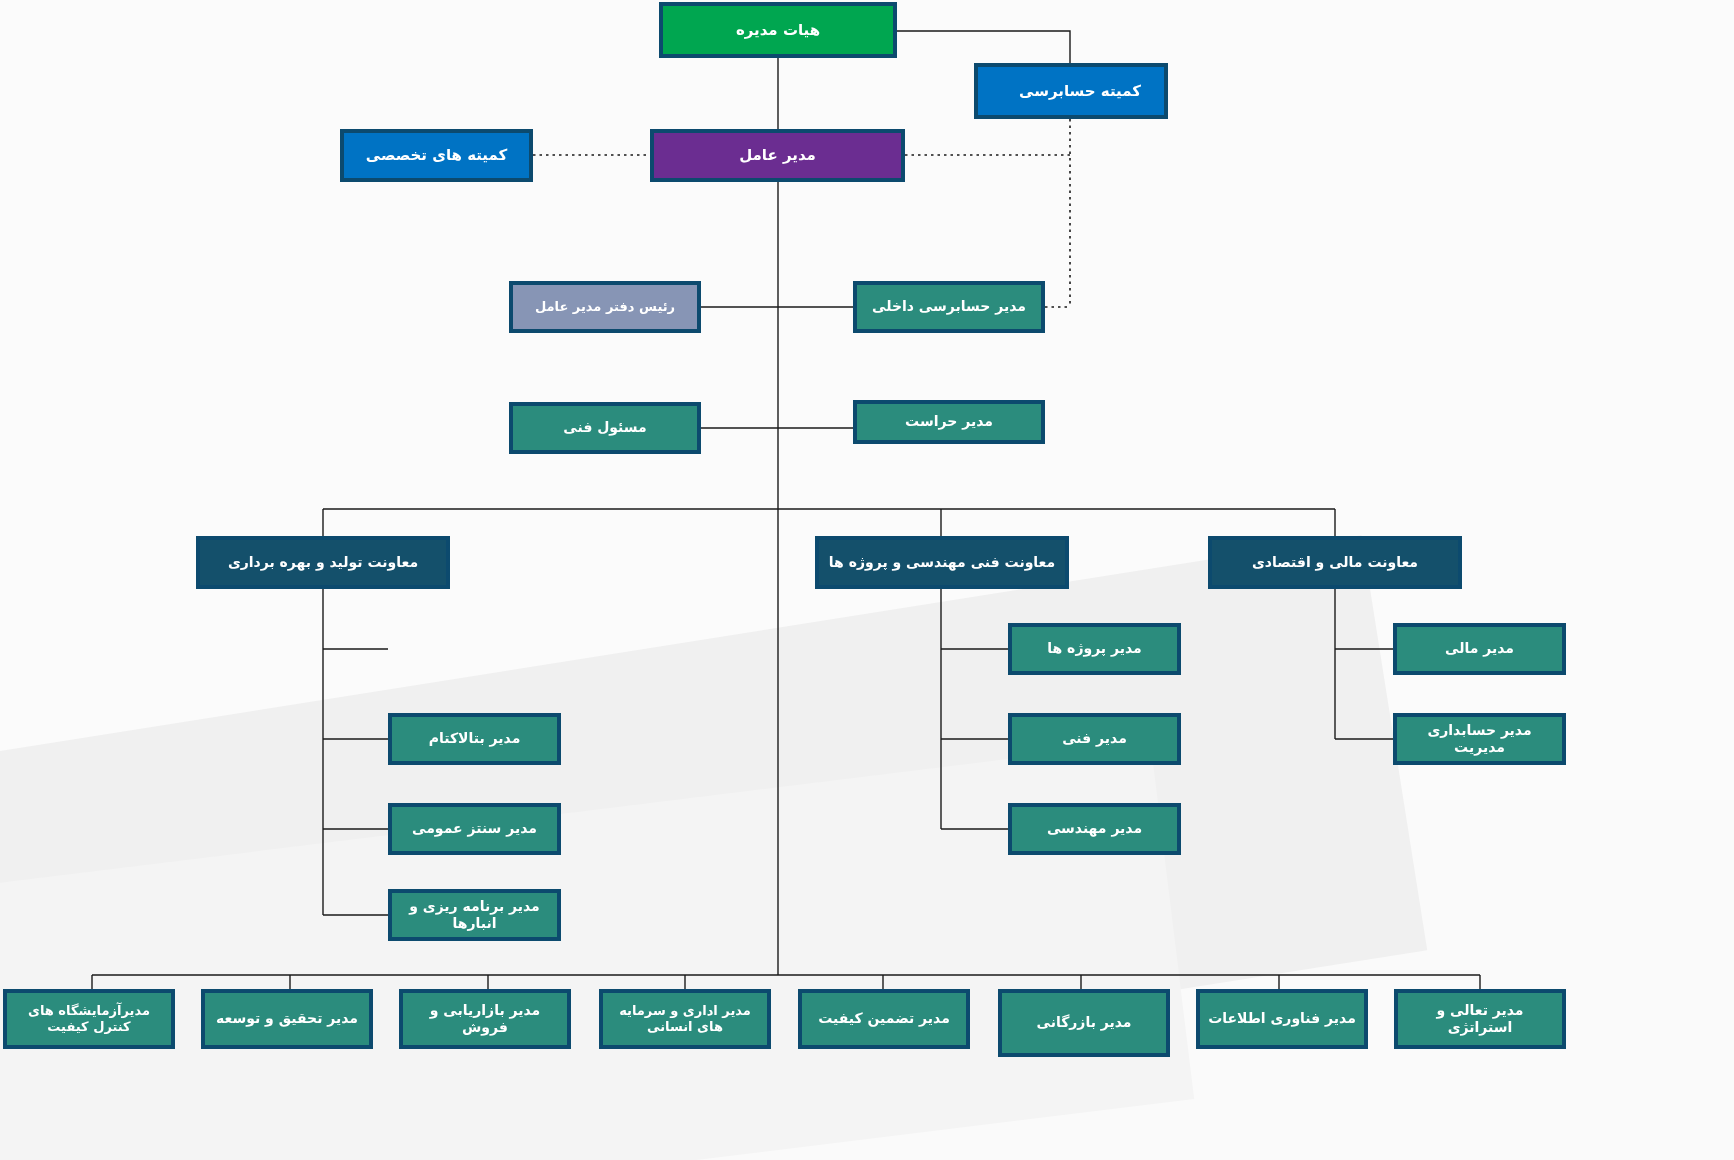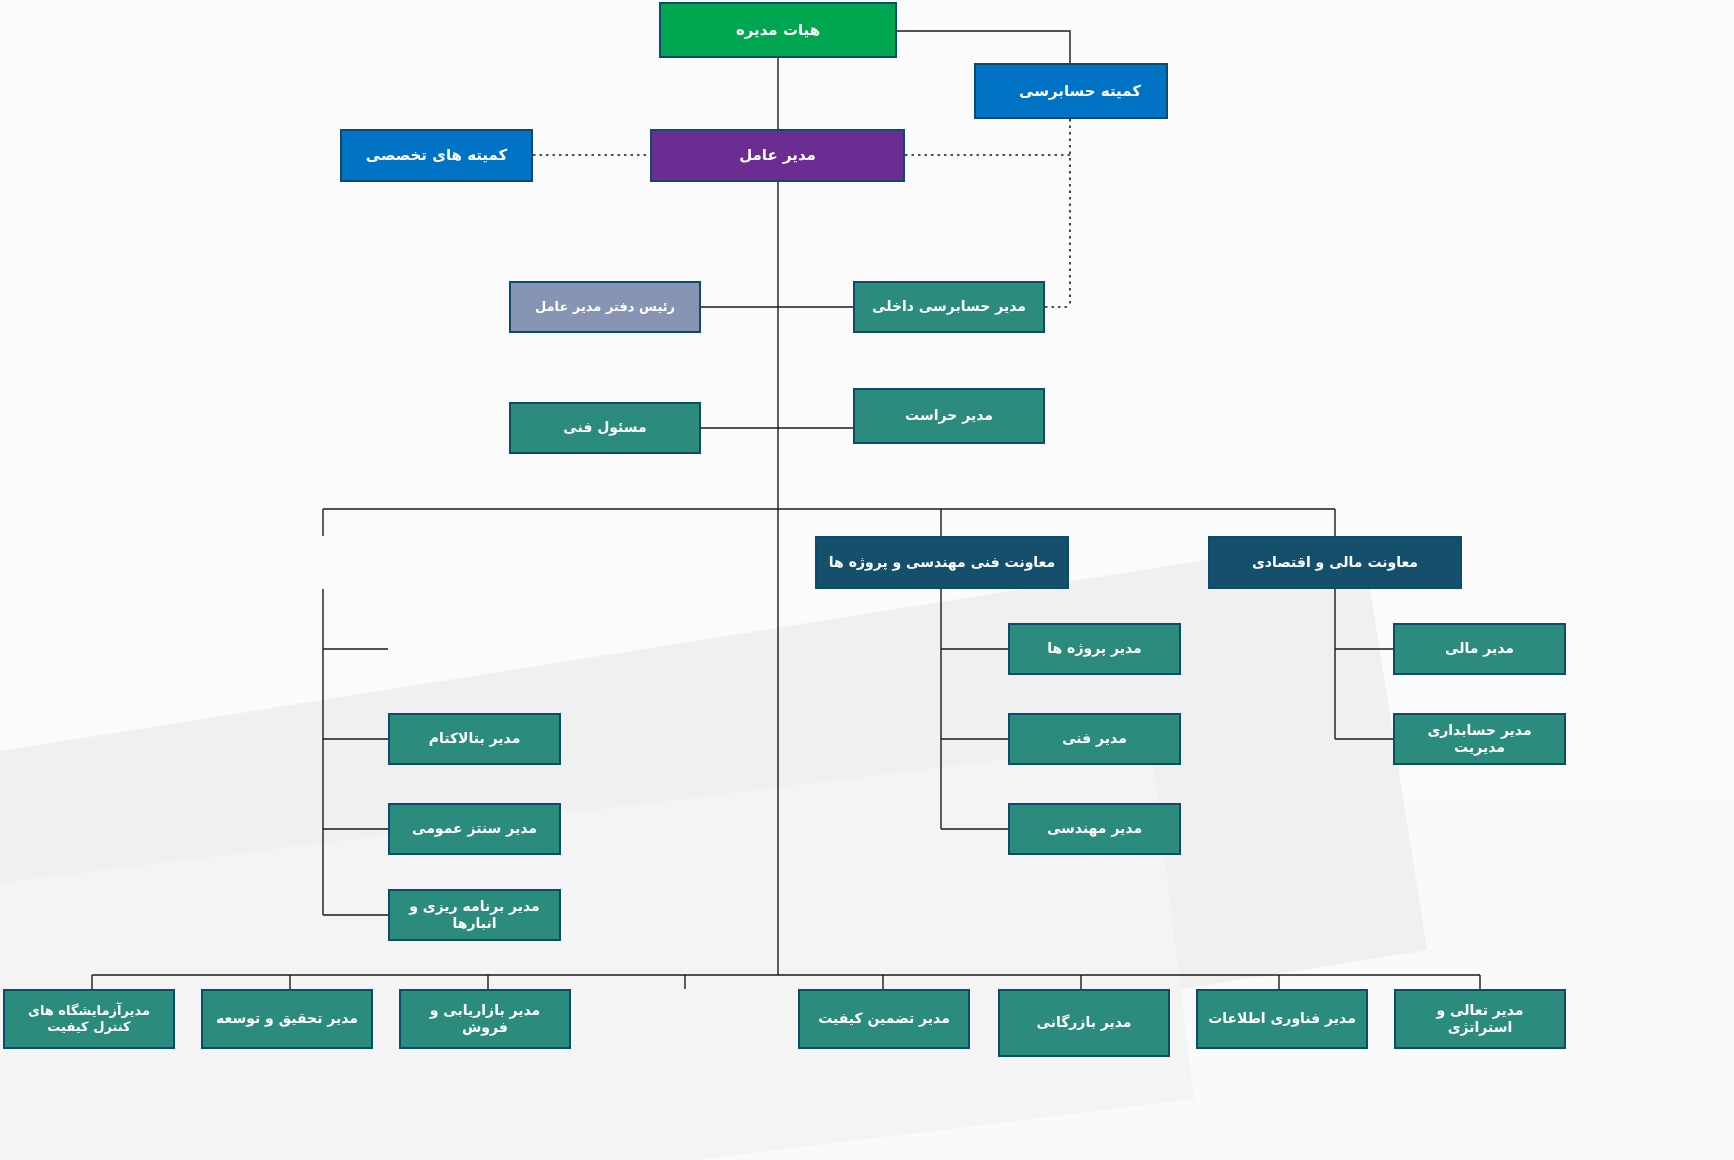--- a/index.html
+++ b/index.html
@@ -53,21 +53,21 @@
     width: 1734px;
     height: 1160px;
     z-index: 1;
     pointer-events: none;
   }
 
   .node {
     position: absolute;
     z-index: 2;
     box-sizing: border-box;
-    border: 2px solid #0c4a6e;
+    border: 4px solid #0c4a6e;
     color: #ffffff;
     display: flex;
     align-items: center;
     justify-content: center;
     text-align: center;
     font-weight: bold;
     line-height: 1.25;
     padding: 2px 6px;
     letter-spacing: 0px;
   }
@@ -150,39 +150,41 @@
   <div class="node n-ceo" style="left:650px; top:129px; width:255px; height:53px; font-size:15px;">مدیر عامل</div>
 
   <div class="node n-cmte" style="left:340px; top:129px; width:193px; height:53px; font-size:15px;">کمیته های تخصصی</div>
 
   <div class="node n-office" style="left:509px; top:281px; width:192px; height:52px; font-size:13px;">رئیس دفتر مدیر عامل</div>
 
   <div class="node n-teal" style="left:853px; top:281px; width:192px; height:52px; font-size:14px;">مدیر حسابرسی داخلی</div>
 
   <div class="node n-teal" style="left:509px; top:402px; width:192px; height:52px; font-size:14px;">مسئول فنی</div>
 
-  <div class="node n-teal" style="left:853px; top:388px; width:192px; height:56px; font-size:14px;">مدیر حراست</div>
+  <div class="node n-teal" style="left:853px; top:400px; width:192px; height:44px; font-size:14px;">مدیر حراست</div>
 
+  <div class="node n-deputy" style="left:196px; top:536px; width:254px; height:53px; font-size:14px;">معاونت تولید و بهره برداری</div>
 
   <div class="node n-teal" style="left:388px; top:713px; width:173px; height:52px; font-size:14px;">مدیر بتالاکتام</div>
   <div class="node n-teal" style="left:388px; top:803px; width:173px; height:52px; font-size:14px;">مدیر سنتز عمومی</div>
   <div class="node n-teal" style="left:388px; top:889px; width:173px; height:52px; font-size:14px;">مدیر برنامه ریزی و انبارها</div>
 
   <div class="node n-deputy" style="left:815px; top:536px; width:254px; height:53px; font-size:14px;">معاونت  فنی مهندسی  و پروژه ها</div>
 
   <div class="node n-teal" style="left:1008px; top:623px; width:173px; height:52px; font-size:14px;">مدیر پروژه ها</div>
   <div class="node n-teal" style="left:1008px; top:713px; width:173px; height:52px; font-size:14px;">مدیر فنی</div>
   <div class="node n-teal" style="left:1008px; top:803px; width:173px; height:52px; font-size:14px;">مدیر مهندسی</div>
 
   <div class="node n-deputy" style="left:1208px; top:536px; width:254px; height:53px; font-size:14px;">معاونت مالی و اقتصادی</div>
 
   <div class="node n-teal" style="left:1393px; top:623px; width:173px; height:52px; font-size:14px;">مدیر مالی</div>
   <div class="node n-teal" style="left:1393px; top:713px; width:173px; height:52px; font-size:14px;">مدیر حسابداری مدیریت</div>
 
   <div class="node n-bottom" style="left:1394px; top:989px; width:172px; height:60px; font-size:14px;">مدیر تعالی و استراتژی</div>
   <div class="node n-bottom" style="left:1196px; top:989px; width:172px; height:60px; font-size:14px;">مدیر فناوری اطلاعات</div>
   <div class="node n-bottom" style="left:998px; top:989px; width:172px; height:68px; font-size:14px;">مدیر بازرگانی</div>
   <div class="node n-bottom" style="left:798px; top:989px; width:172px; height:60px; font-size:14px;">مدیر تضمین کیفیت</div>
+  <div class="node n-bottom" style="left:599px; top:989px; width:172px; height:60px; font-size:13px;">مدیر اداری و سرمایه های انسانی</div>
   <div class="node n-bottom" style="left:399px; top:989px; width:172px; height:60px; font-size:14px;">مدیر بازاریابی و فروش</div>
   <div class="node n-bottom" style="left:201px; top:989px; width:172px; height:60px; font-size:14px;">مدیر تحقیق و توسعه</div>
   <div class="node n-bottom" style="left:3px; top:989px; width:172px; height:60px; font-size:13px;">مدیرآزمایشگاه های کنترل کیفیت</div>
 
 </div>
 
 </body></html>

